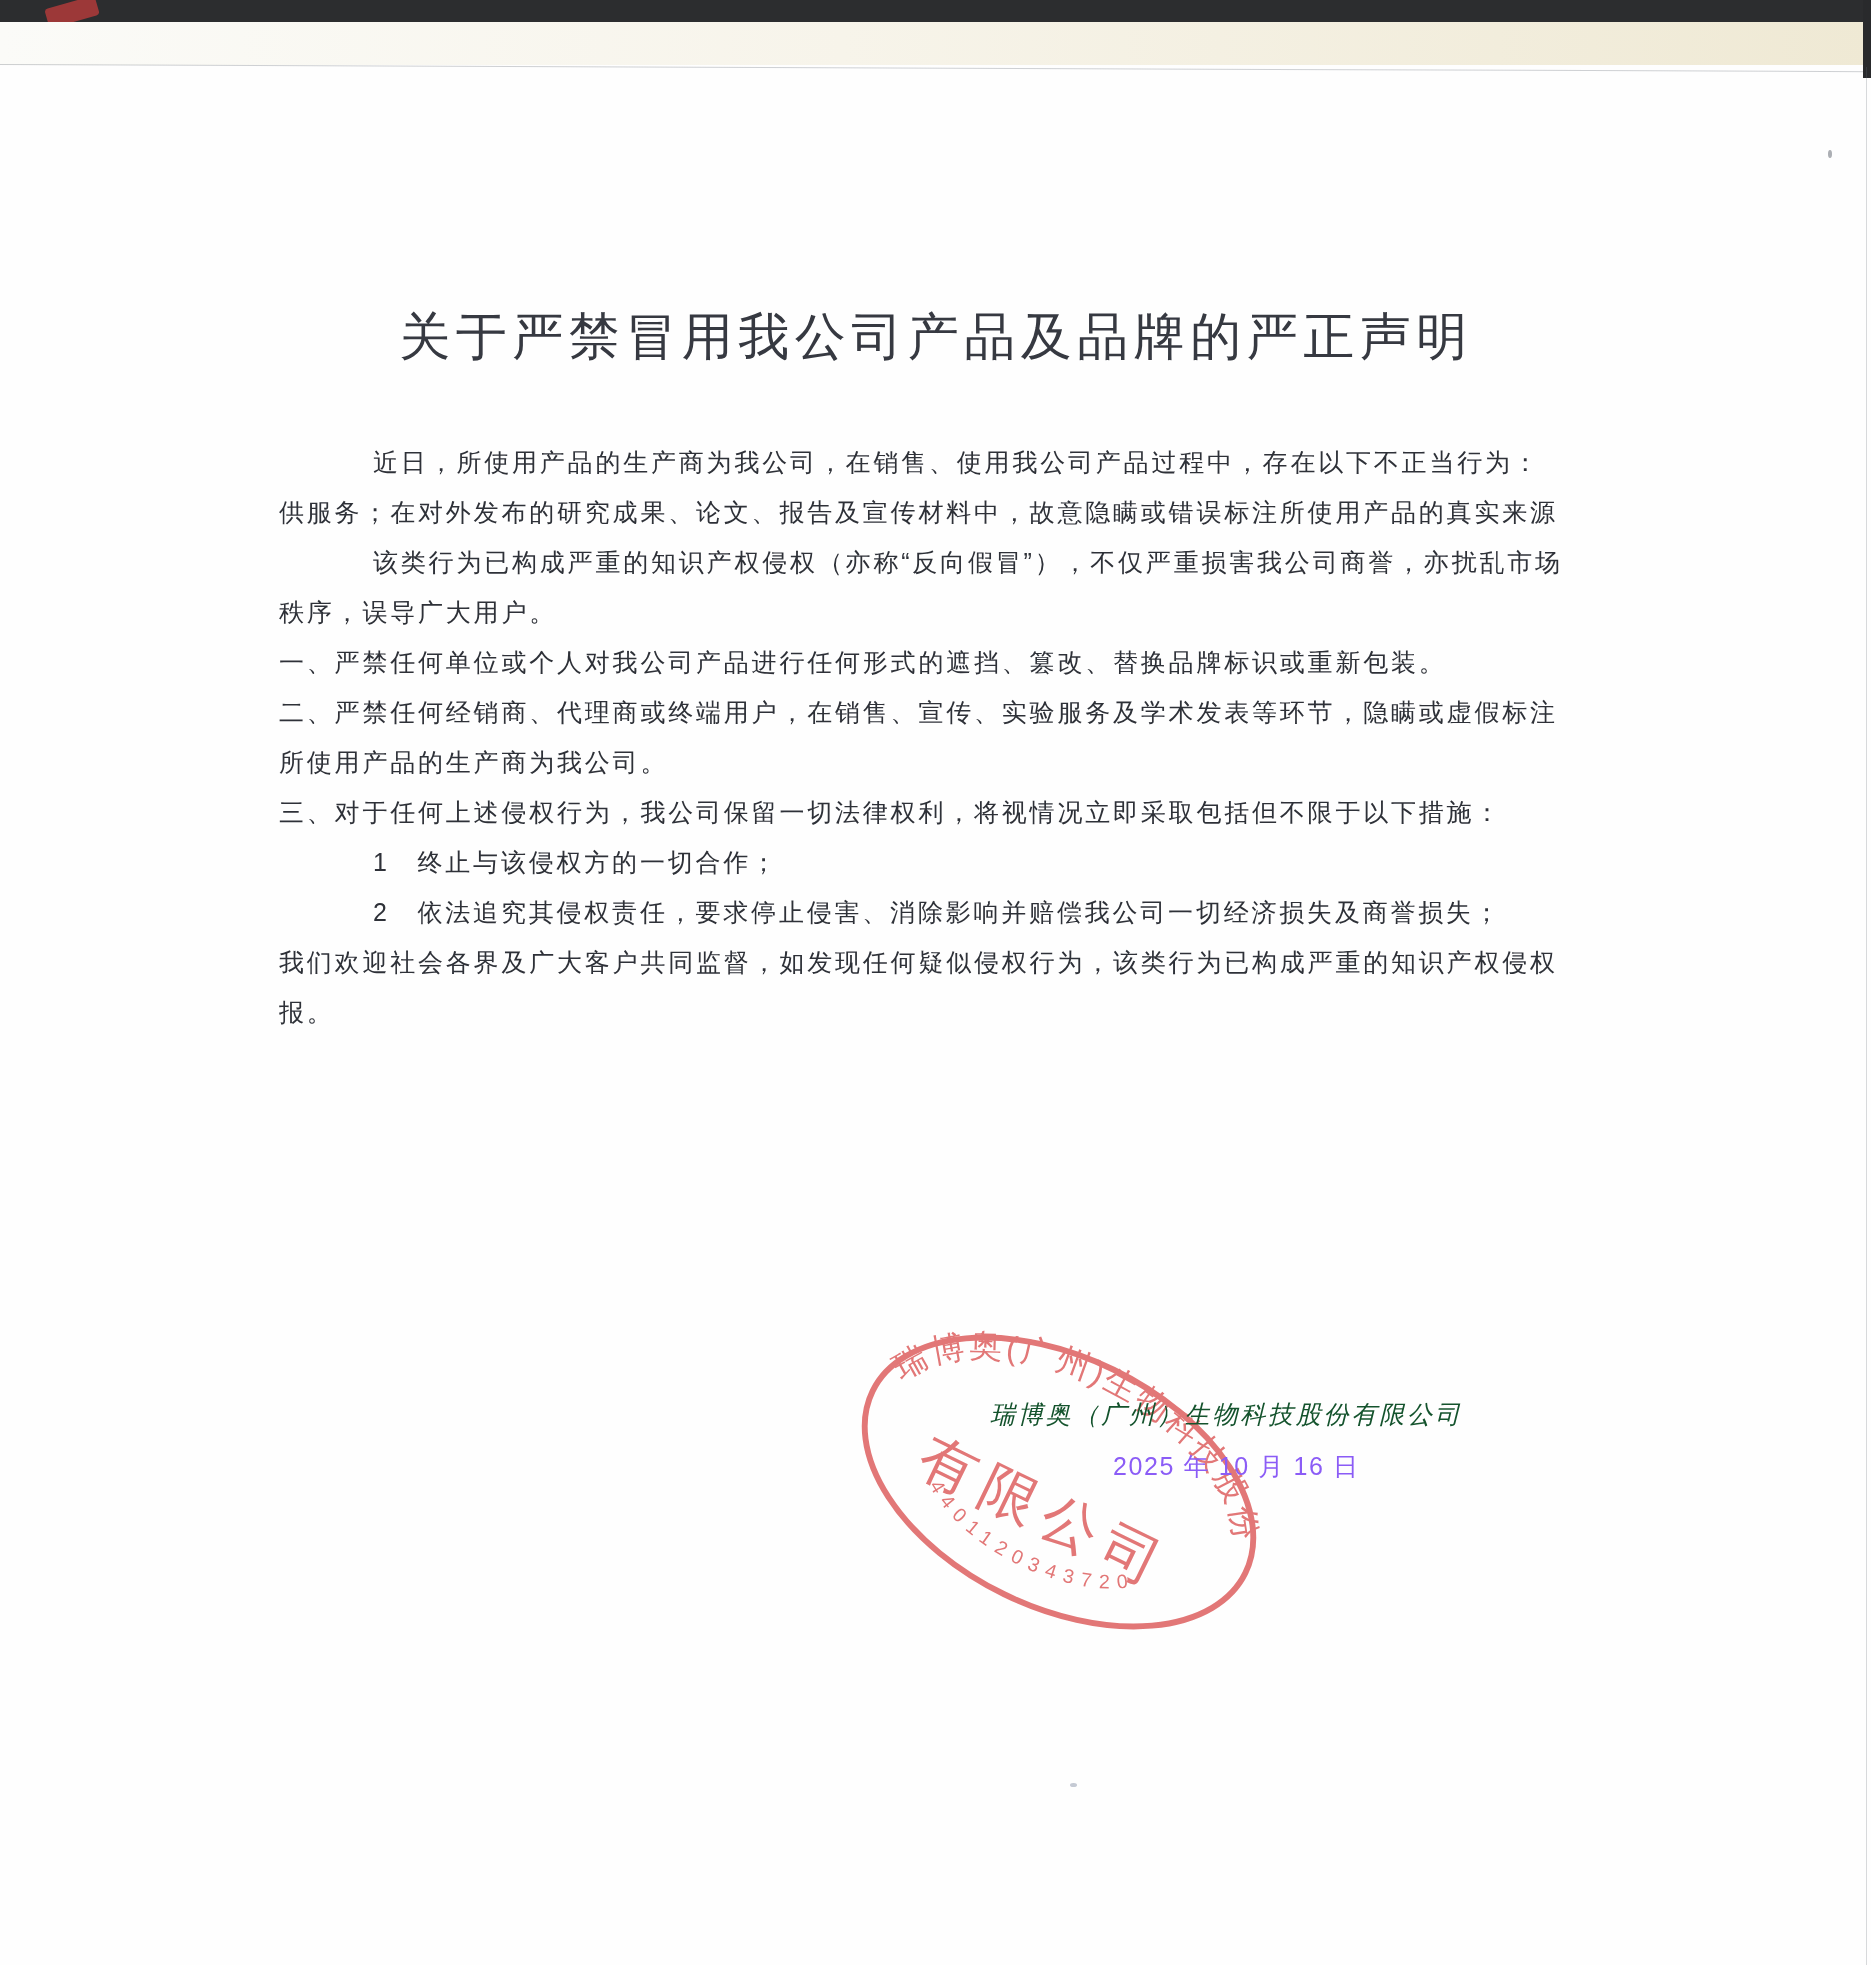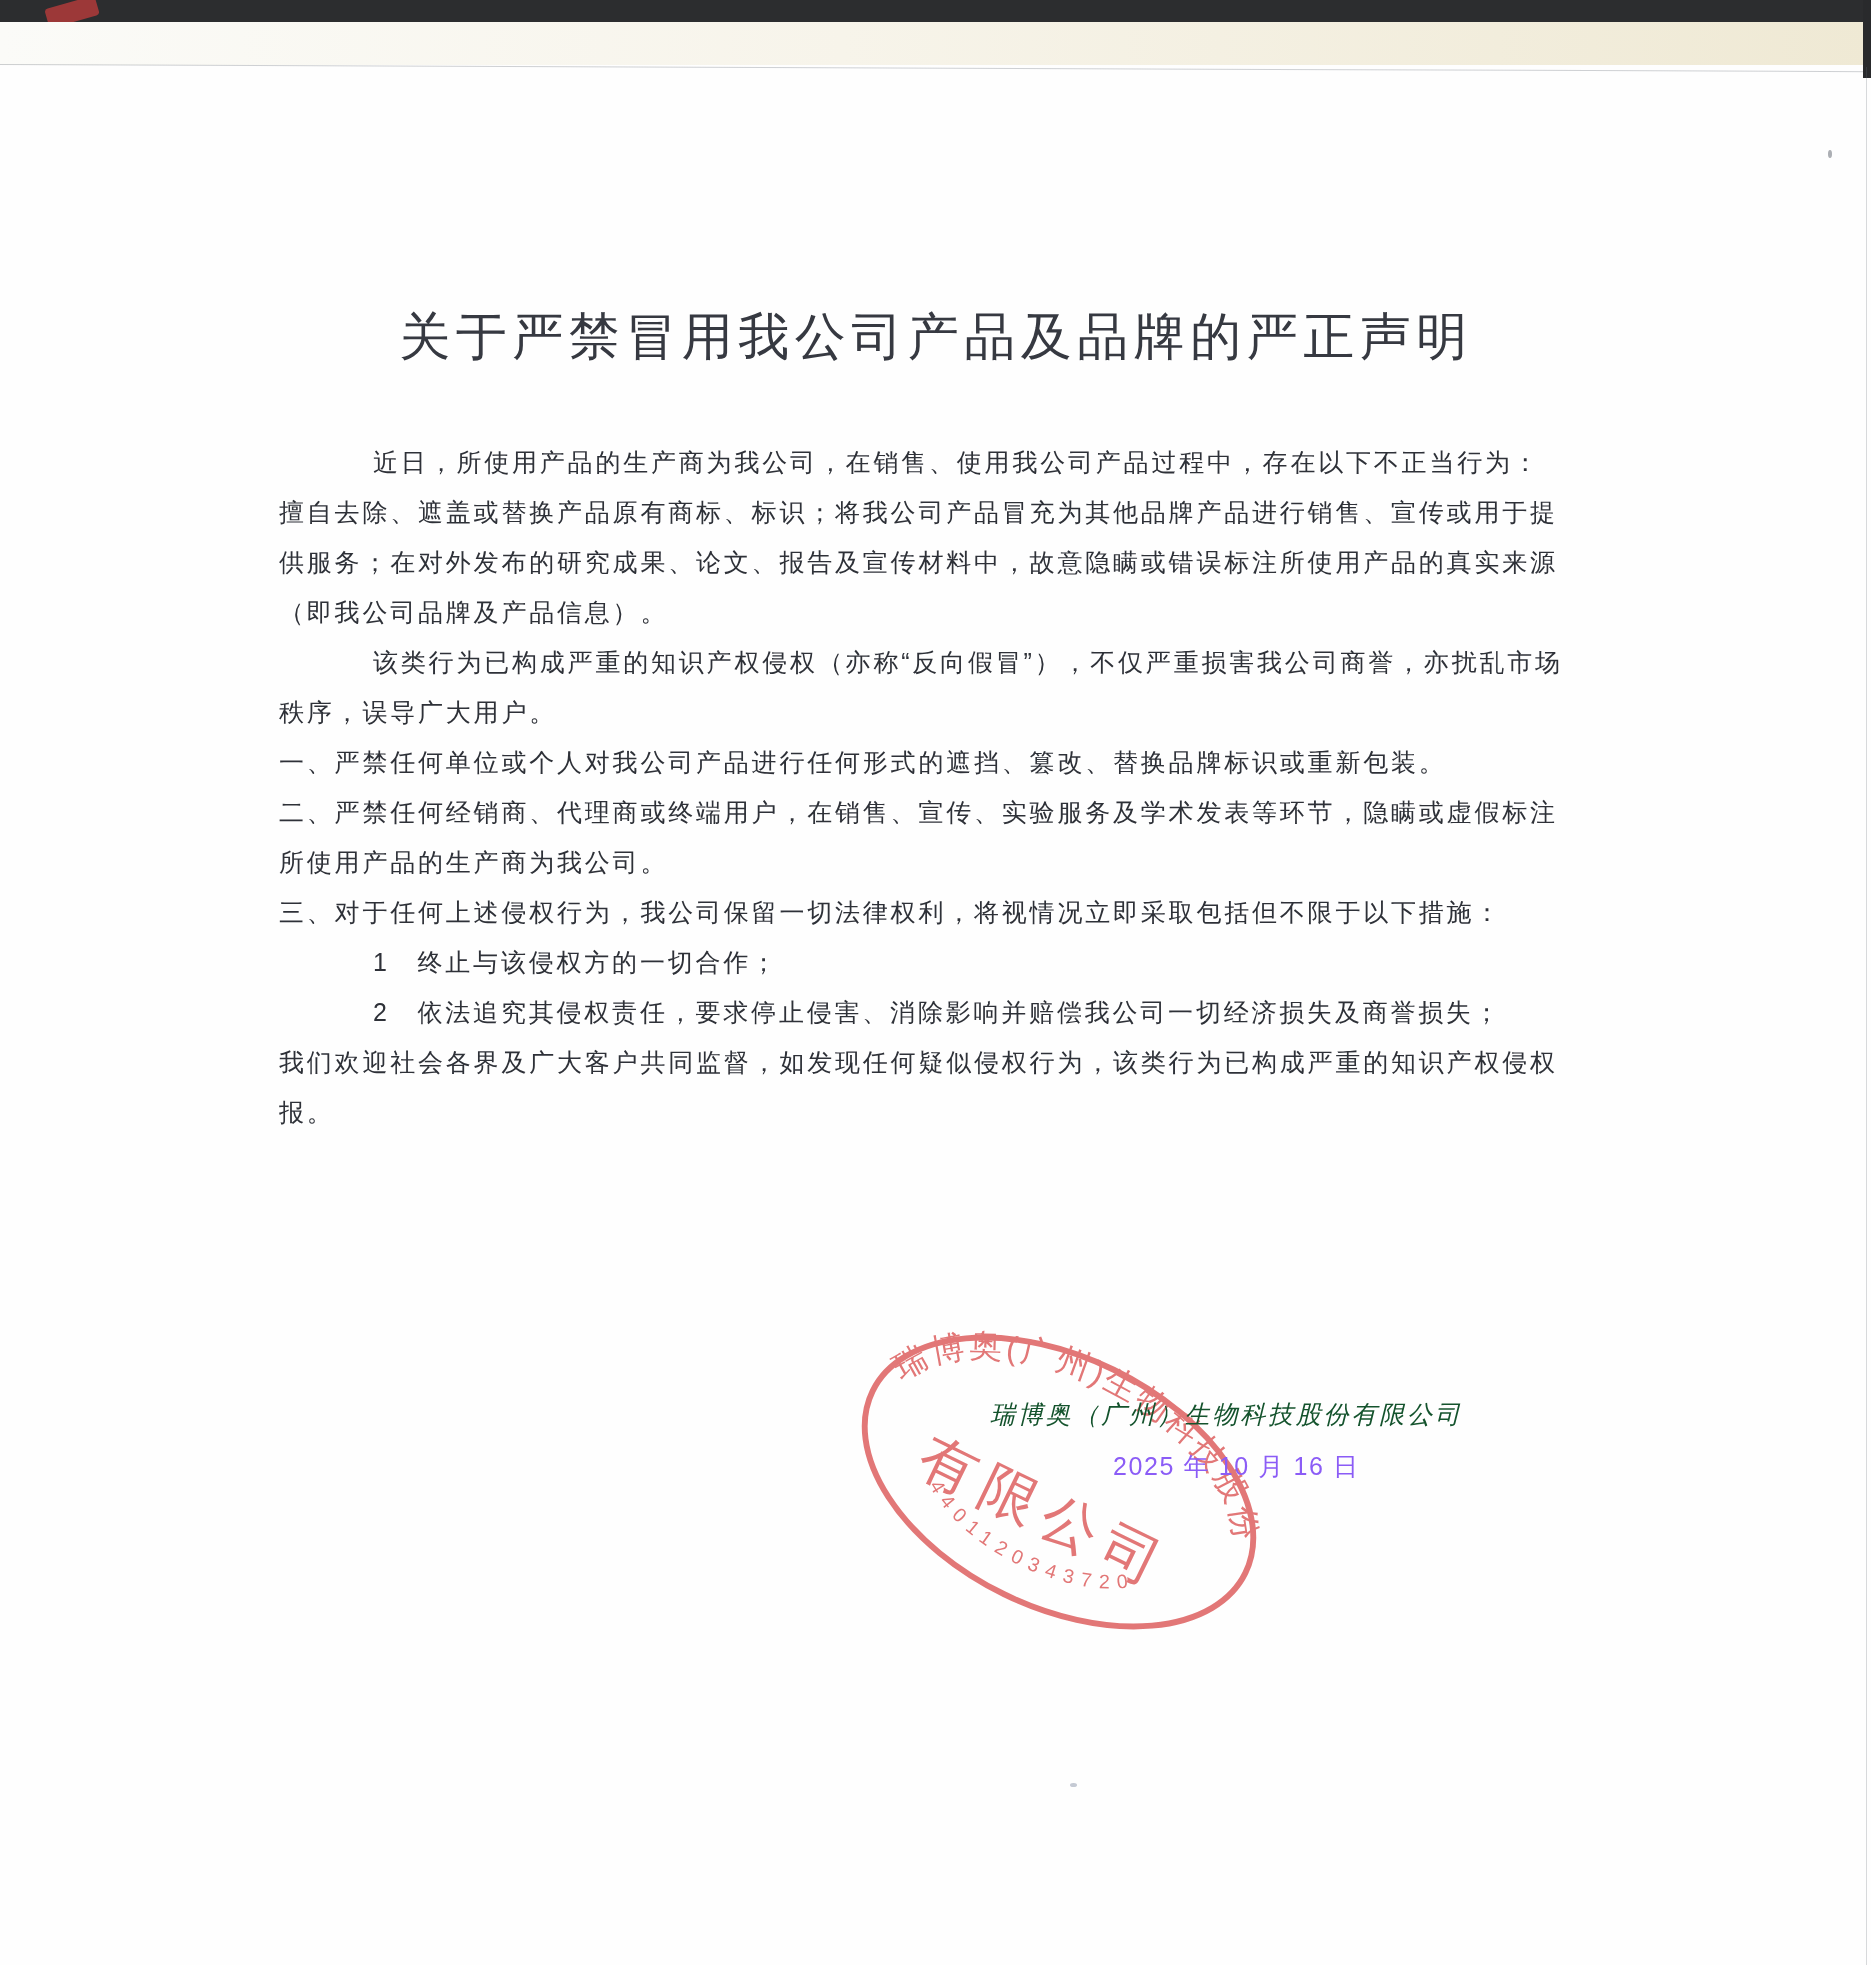--- a/index.html
+++ b/index.html
@@ -54,23 +54,21 @@
   <div class="corner-black"></div>
   <div class="right-edge"></div>
 
   <div class="speck sp4"></div>
   <div class="speck sp5"></div>
 
   <h1 class="title">关于严禁冒用我公司产品及品牌的严正声明</h1>
 
   <div class="docbody">
     <div class="line ind">近日，所使用产品的生产商为我公司，在销售、使用我公司产品过程中，存在以下不正当行为：</div>
-    <div class="line">擅自去除、遮盖或替换产品原有商标、标识；将我公司产品冒充为其他品牌产品进行销售、宣传或用于提</div>
     <div class="line">供服务；在对外发布的研究成果、论文、报告及宣传材料中，故意隐瞒或错误标注所使用产品的真实来源</div>
-    <div class="line">（即我公司品牌及产品信息）。</div>
     <div class="line ind">该类行为已构成严重的知识产权侵权（亦称“反向假冒”），不仅严重损害我公司商誉，亦扰乱市场</div>
     <div class="line">秩序，误导广大用户。</div>
     <div class="line">一、严禁任何单位或个人对我公司产品进行任何形式的遮挡、篡改、替换品牌标识或重新包装。</div>
     <div class="line">二、严禁任何经销商、代理商或终端用户，在销售、宣传、实验服务及学术发表等环节，隐瞒或虚假标注</div>
     <div class="line">所使用产品的生产商为我公司。</div>
     <div class="line">三、对于任何上述侵权行为，我公司保留一切法律权利，将视情况立即采取包括但不限于以下措施：</div>
     <div class="line ind">1　终止与该侵权方的一切合作；</div>
     <div class="line ind">2　依法追究其侵权责任，要求停止侵害、消除影响并赔偿我公司一切经济损失及商誉损失；</div>
     <div class="line">我们欢迎社会各界及广大客户共同监督，如发现任何疑似侵权行为，该类行为已构成严重的知识产权侵权</div>
     <div class="line">报。</div>

